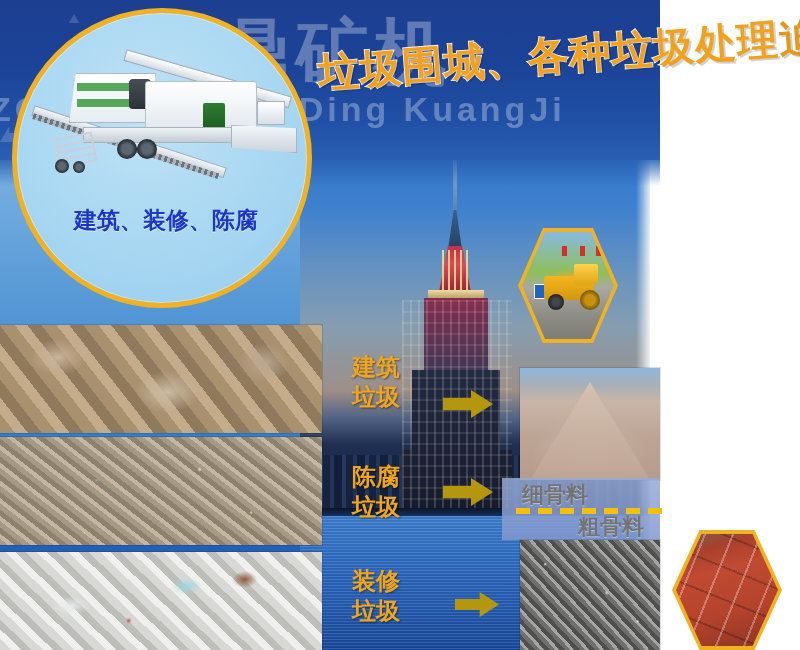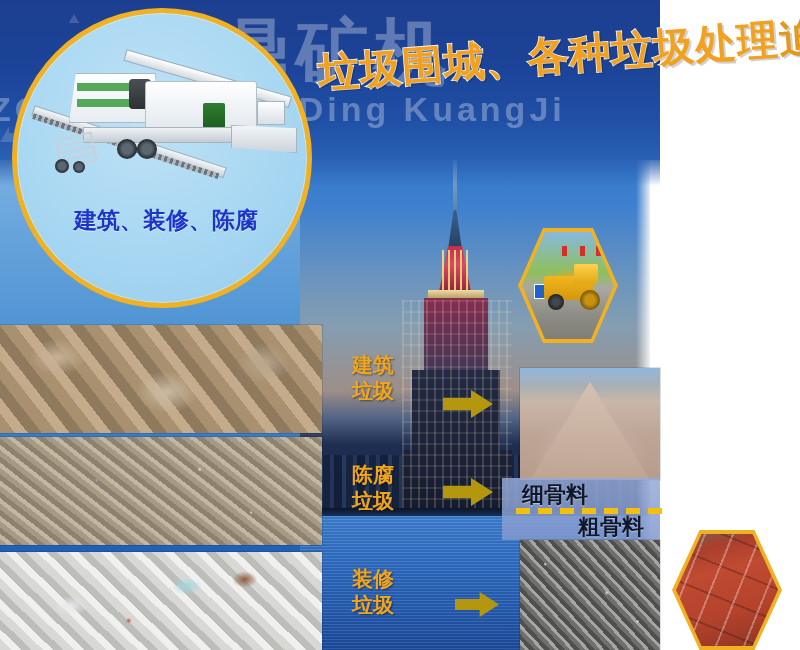--- a/index.html
+++ b/index.html
@@ -211,21 +211,21 @@
       radial-gradient(ellipse 22px 12px at 58% 35%, #9fd8e0, rgba(0,0,0,0) 70%),
       radial-gradient(ellipse 18px 12px at 76% 28%, #8e5b3d, rgba(0,0,0,0) 70%),
       radial-gradient(circle 5px at 40% 70%, #d05050, rgba(0,0,0,0) 60%),
       repeating-linear-gradient(44deg,#d8d9d6 0 8px,#f0f1ee 8px 15px,#bdbeb9 15px 22px),
       linear-gradient(180deg,#dcdddb,#c6c8c5);
     box-shadow:0 0 0 1px rgba(0,0,0,.12);
   }
 
   
   .mid-label{
-    position:absolute;color:#f0a51e;font-size:21px;font-weight:bold;line-height:1.25;
+    position:absolute;color:#f0a51e;font-size:24px;font-weight:bold;line-height:1.25;
     font-family:"DejaVu Sans","Liberation Sans",sans-serif;
     text-shadow:1px 1px 2px rgba(0,0,0,.45);
   }
   .ml1{left:352px;top:352px;}
   .ml2{left:352px;top:462px;}
   .ml3{left:352px;top:566px;}
 
   .arrow{position:absolute;width:50px;height:28px;
     background:#b5960f;
     clip-path:polygon(0 28%,56% 28%,56% 0,100% 50%,56% 100%,56% 72%,0 72%);
@@ -302,21 +302,21 @@
     background:
       radial-gradient(circle 3px at 18% 22%, #f0f0ef, rgba(0,0,0,0) 60%),
       radial-gradient(circle 4px at 62% 48%, #d7d7d4, rgba(0,0,0,0) 60%),
       radial-gradient(circle 3px at 84% 74%, #ededeb, rgba(0,0,0,0) 60%),
       repeating-linear-gradient(47deg,#6f706e 0 4px,#a5a6a3 4px 7px,#4f504e 7px 11px),
       repeating-linear-gradient(-38deg,rgba(255,255,255,.22) 0 3px,rgba(0,0,0,.18) 3px 7px),
       linear-gradient(180deg,#8b8c89,#6e6f6c);
     box-shadow:0 0 0 1px rgba(0,0,0,.12);
   }
   .agg-label{
-    position:absolute;color:#0f172a;font-size:22px;font-weight:bold;
+    position:absolute;color:#737373;font-size:22px;font-weight:bold;
     font-family:"DejaVu Sans","Liberation Sans",sans-serif;
     text-shadow:0 1px 1px rgba(255,255,255,.45);
   }
   .lab-fine{left:522px;top:480px;}
   .lab-coarse{left:578px;top:512px;}
   .dashline{
     position:absolute;left:516px;top:508px;width:148px;height:6px;
     background:repeating-linear-gradient(90deg,#f2c00e 0 14px,rgba(0,0,0,0) 14px 22px);
   }
 </style>

